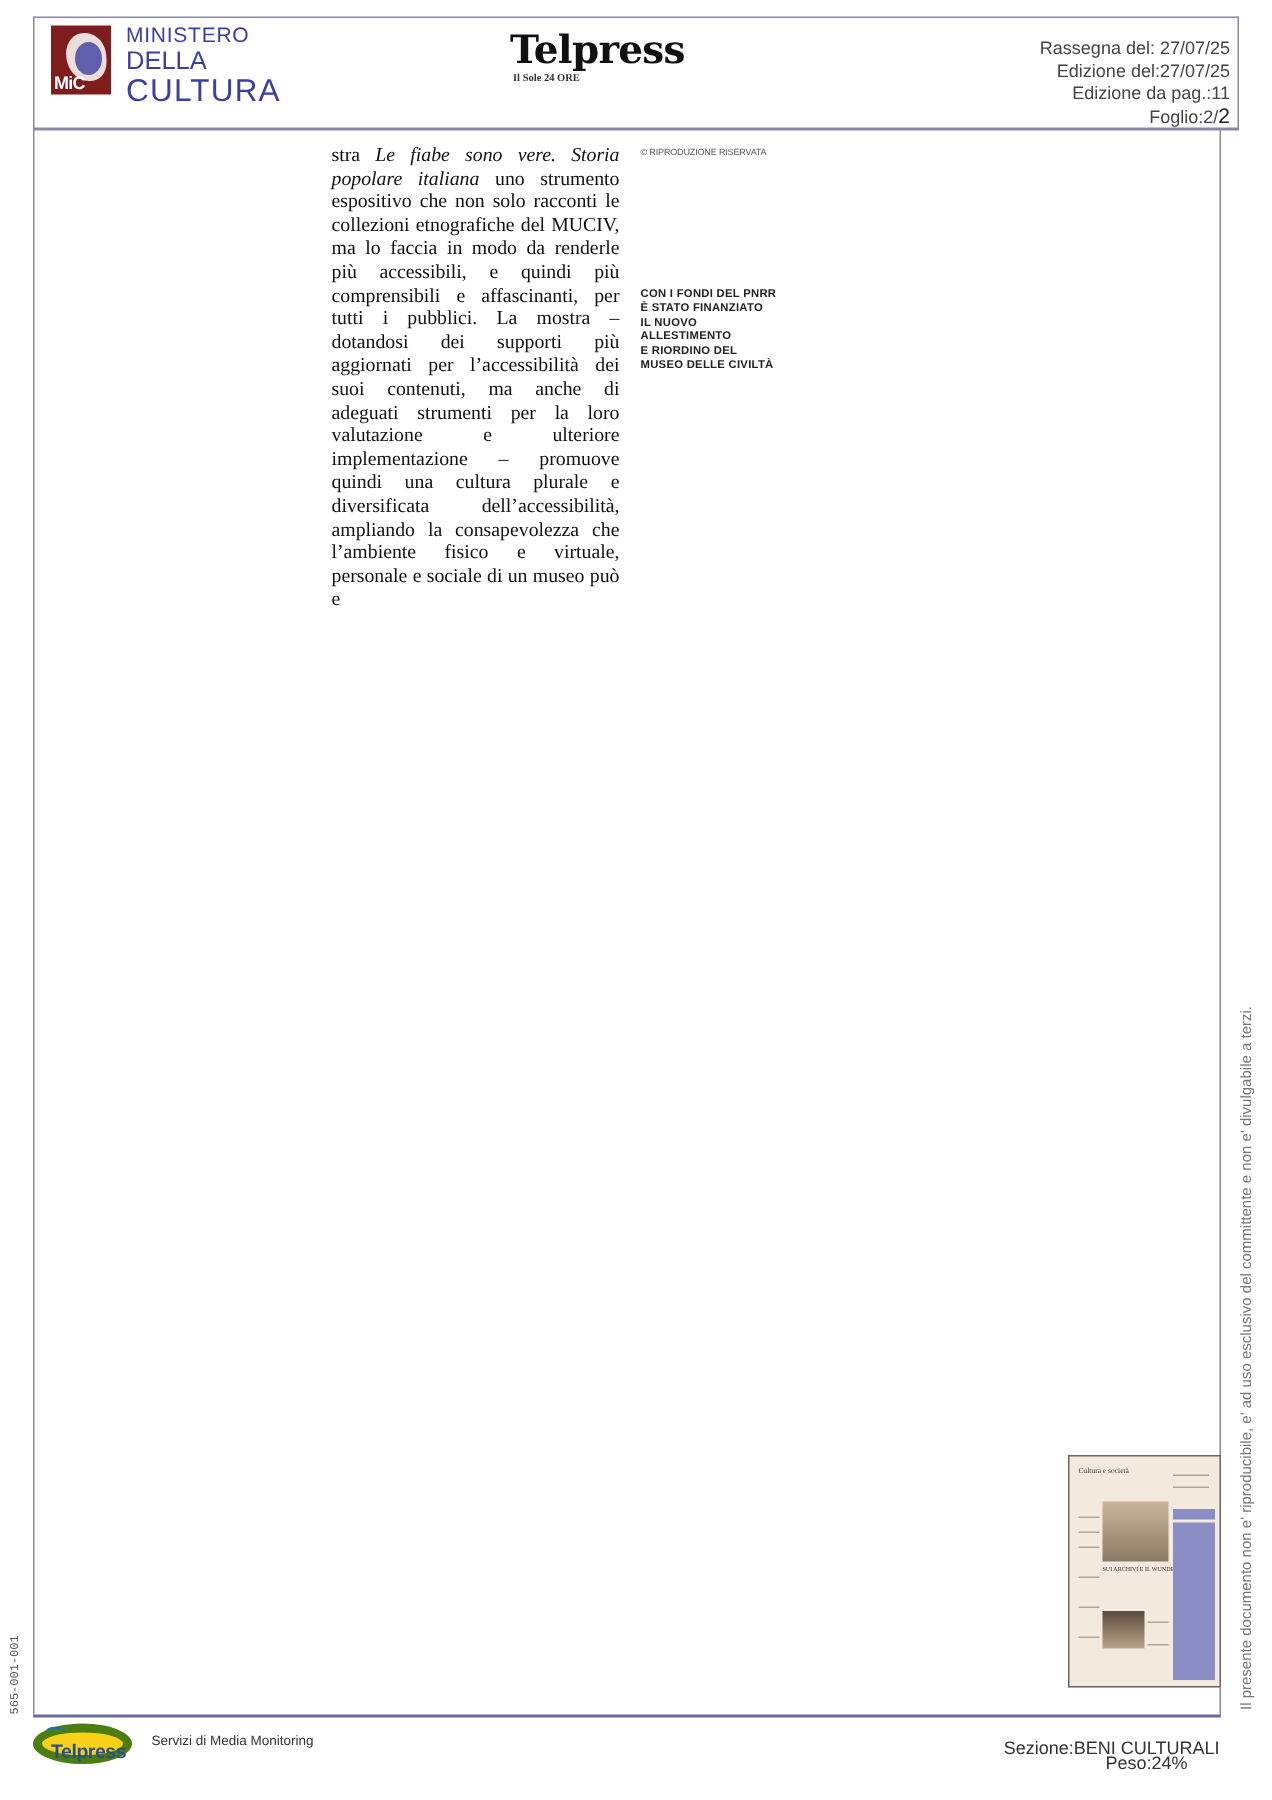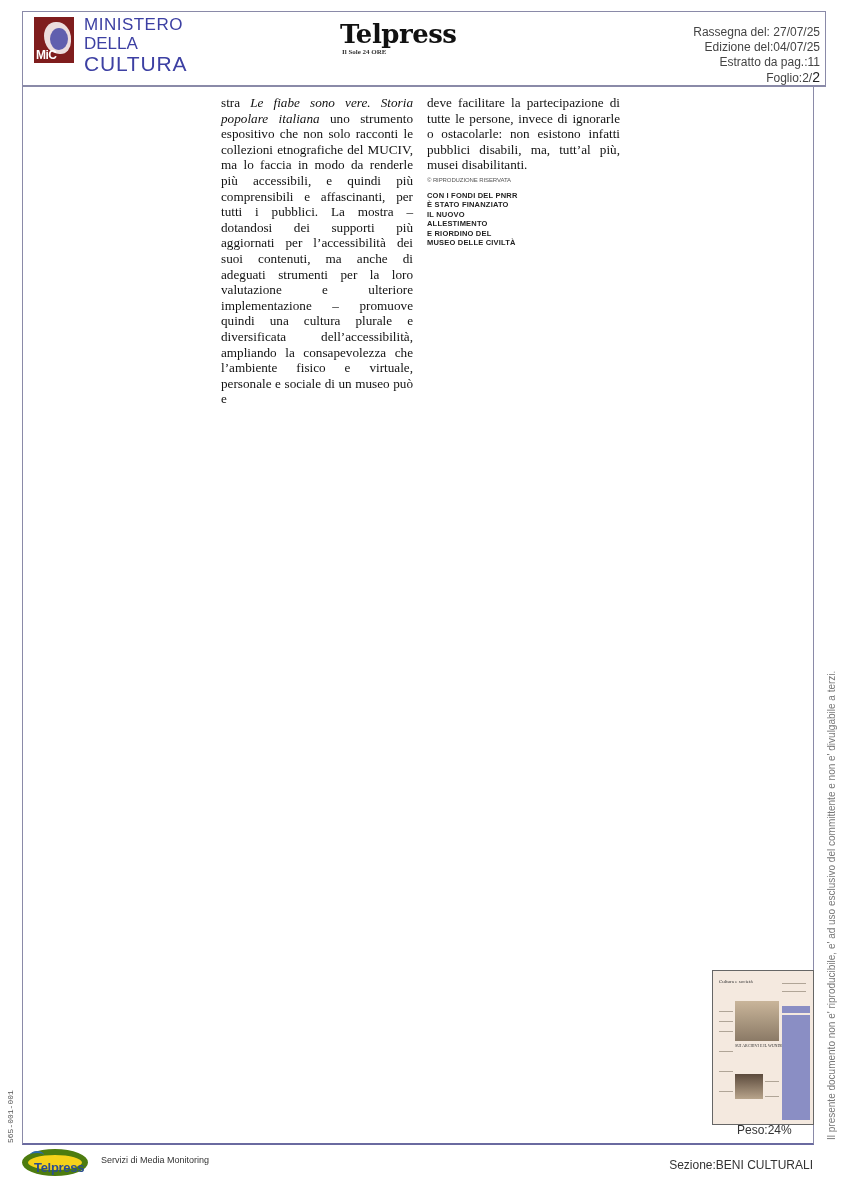--- a/index.html
+++ b/index.html
@@ -6,21 +6,21 @@
   body { width:848px; height:1200px; position:relative; overflow:hidden; font-family:"Liberation Sans", sans-serif; color:#222; }
   .frame-top { position:absolute; left:22px; top:11px; width:804px; height:75px; border:1px solid #8a8aa8; box-sizing:border-box; border-bottom:none; }
   .header-rule { position:absolute; left:22px; top:85px; width:804px; height:2px; background:#8a8aa8; }
   .frame-body { position:absolute; left:22px; top:85px; width:792px; height:1060px; border-left:1px solid #8a8aa8; border-right:1px solid #8a8aa8; border-bottom:2px solid #6a6aa0; box-sizing:border-box; }
 
   .mic-logo { position:absolute; left:34px; top:17px; width:40px; height:46px; background:#7f1d1d; }
   .mic-logo .mic-text { position:absolute; left:2px; bottom:1px; color:#fff; font-size:12px; font-weight:bold; letter-spacing:-0.5px; }
   .mic-logo .face { position:absolute; left:10px; top:5px; width:27px; height:32px; background:#fff; border-radius:45% 55% 40% 60%; opacity:0.85; }
   .mic-logo .face2 { position:absolute; left:16px; top:11px; width:18px; height:22px; background:#3d40a3; border-radius:50%; opacity:0.8; }
   .ministero { position:absolute; left:84px; top:16px; color:#3d40a3; line-height:1; }
-  .ministero .l1 { font-size:17px; letter-spacing:0.5px; }
+  .ministero .l1 { font-size:14px; letter-spacing:0.5px; }
   .ministero .l2 { font-size:17px; margin-top:2px; }
   .ministero .l3 { font-size:21px; letter-spacing:0.8px; margin-top:1px; }
 
   .domenica { position:absolute; left:340px; top:19px; font-family:"DejaVu Serif", serif; font-weight:bold; font-size:26px; color:#111; letter-spacing:-0.5px; }
   .domenica-sub { position:absolute; left:342px; top:48px; font-family:"Liberation Serif", serif; font-size:7px; color:#333; font-weight:bold; }
 
   .meta { position:absolute; right:28px; top:25px; text-align:right; font-size:12px; line-height:15px; color:#444; }
   .meta .big { font-size:14px; color:#222; }
 
   .article { position:absolute; top:95px; font-family:"Liberation Serif", serif; font-size:13.2px; line-height:15.6px; color:#111; text-align:justify; }
@@ -32,21 +32,21 @@
   .callout { position:absolute; left:427px; top:191px; font-family:"Liberation Sans", sans-serif; font-weight:bold; font-size:7.5px; line-height:9.4px; color:#222; letter-spacing:0.2px; }
 
   .thumb { position:absolute; left:712px; top:970px; width:102px; height:155px; border:1px solid #666; background:#f4e9df; box-sizing:border-box; overflow:hidden; }
   .thumb .t-title { position:absolute; left:6px; top:8px; font-family:"Liberation Serif", serif; font-size:5px; color:#333; }
   .thumb .t-photo1 { position:absolute; left:22px; top:30px; width:44px; height:40px; background:linear-gradient(#c9b59a,#8b7a66); }
   .thumb .t-photo2 { position:absolute; left:22px; top:103px; width:28px; height:25px; background:linear-gradient(#5b4a3c,#b8a48b); }
   .thumb .t-blue { position:absolute; left:69px; top:44px; width:28px; height:105px; background:#8a8ec4; }
   .thumb .t-blue2 { position:absolute; left:69px; top:35px; width:28px; height:7px; background:#8a8ec4; }
   .thumb .t-text { position:absolute; height:1px; background:#b0a597; }
   .thumb .t-head { position:absolute; left:22px; top:73px; font-family:"Liberation Serif", serif; font-size:4px; color:#333; line-height:4.5px; }
-  .peso { position:absolute; left:737px; top:1123px; font-size:12px; color:#333; }
+  .peso { position:absolute; left:737px; top:1168px; font-size:12px; color:#333; }
 
   .side-note { position:absolute; left:826px; top:1140px; transform-origin:0 0; transform:rotate(-90deg); font-size:10px; color:#777; white-space:nowrap; width:470px; }
   .code-note { position:absolute; left:6px; top:1143px; transform-origin:0 0; transform:rotate(-90deg); font-family:"Liberation Mono", monospace; font-size:8px; color:#555; white-space:nowrap; }
 
   .telpress { position:absolute; left:22px; top:1149px; width:66px; height:27px; background:#f6d21a; border-radius:50%; border:6px solid #4d7c0f; box-sizing:border-box; }
   .telpress .tp-text { position:absolute; left:6px; top:5px; font-size:13px; font-weight:bold; color:#2a4d8f; letter-spacing:-0.3px; }
   .telpress .swoosh { position:absolute; left:2px; top:-4px; width:14px; height:6px; border-top:2px solid #2a6bb0; border-radius:50%; }
   .services { position:absolute; left:101px; top:1155px; font-size:9px; color:#333; }
   .sezione { position:absolute; right:35px; top:1158px; font-size:12px; color:#333; }
 </style>
@@ -66,31 +66,30 @@
   <div class="l1">MINISTERO</div>
   <div class="l2">DELLA</div>
   <div class="l3">CULTURA</div>
 </div>
 
 <div class="domenica">Telpress</div>
 <div class="domenica-sub">Il Sole 24 ORE</div>
 
 <div class="meta">
   <div>Rassegna del: 27/07/25</div>
-  <div>Edizione del:04/07/25</div>
-  <div>Estratto da pag.:11</div>
+  <div>Edizione del:27/07/25</div>
+  <div>Edizione da pag.:11</div>
   <div><span>Foglio:2/</span><span class="big">2</span></div>
 </div>
 
 <div class="article col1">
   <p><span>stra </span><span class="it">Le fiabe sono vere. Storia popolare italiana</span><span> uno strumento espositivo che non solo racconti le collezioni etnografiche del MUCIV, ma lo faccia in modo da renderle più accessibili, e quindi più comprensibili e affascinanti, per tutti i pubblici. La mostra – dotandosi dei supporti più aggiornati per l’accessibilità dei suoi contenuti, ma anche di adeguati strumenti per la loro valutazione e ulteriore implementazione – promuove quindi una cultura plurale e diversificata dell’accessibilità, ampliando la consapevolezza che l’ambiente fisico e virtuale, personale e sociale di un museo può e</span></p>
 </div>
 
 <div class="article col2">
-  <p>deve facilitare la partecipazione di tutte le persone, invece di ignorarle o ostacolarle: non esistono infatti pubblici disabili, ma, tutt’al più, musei disabilitanti.</p>
   <div class="copyright">© RIPRODUZIONE RISERVATA</div>
 </div>
 
 <div class="callout">
   <div>CON I FONDI DEL PNRR</div>
   <div>È STATO FINANZIATO</div>
   <div>IL NUOVO</div>
   <div>ALLESTIMENTO</div>
   <div>E RIORDINO DEL</div>
   <div>MUSEO DELLE CIVILTÀ</div>

